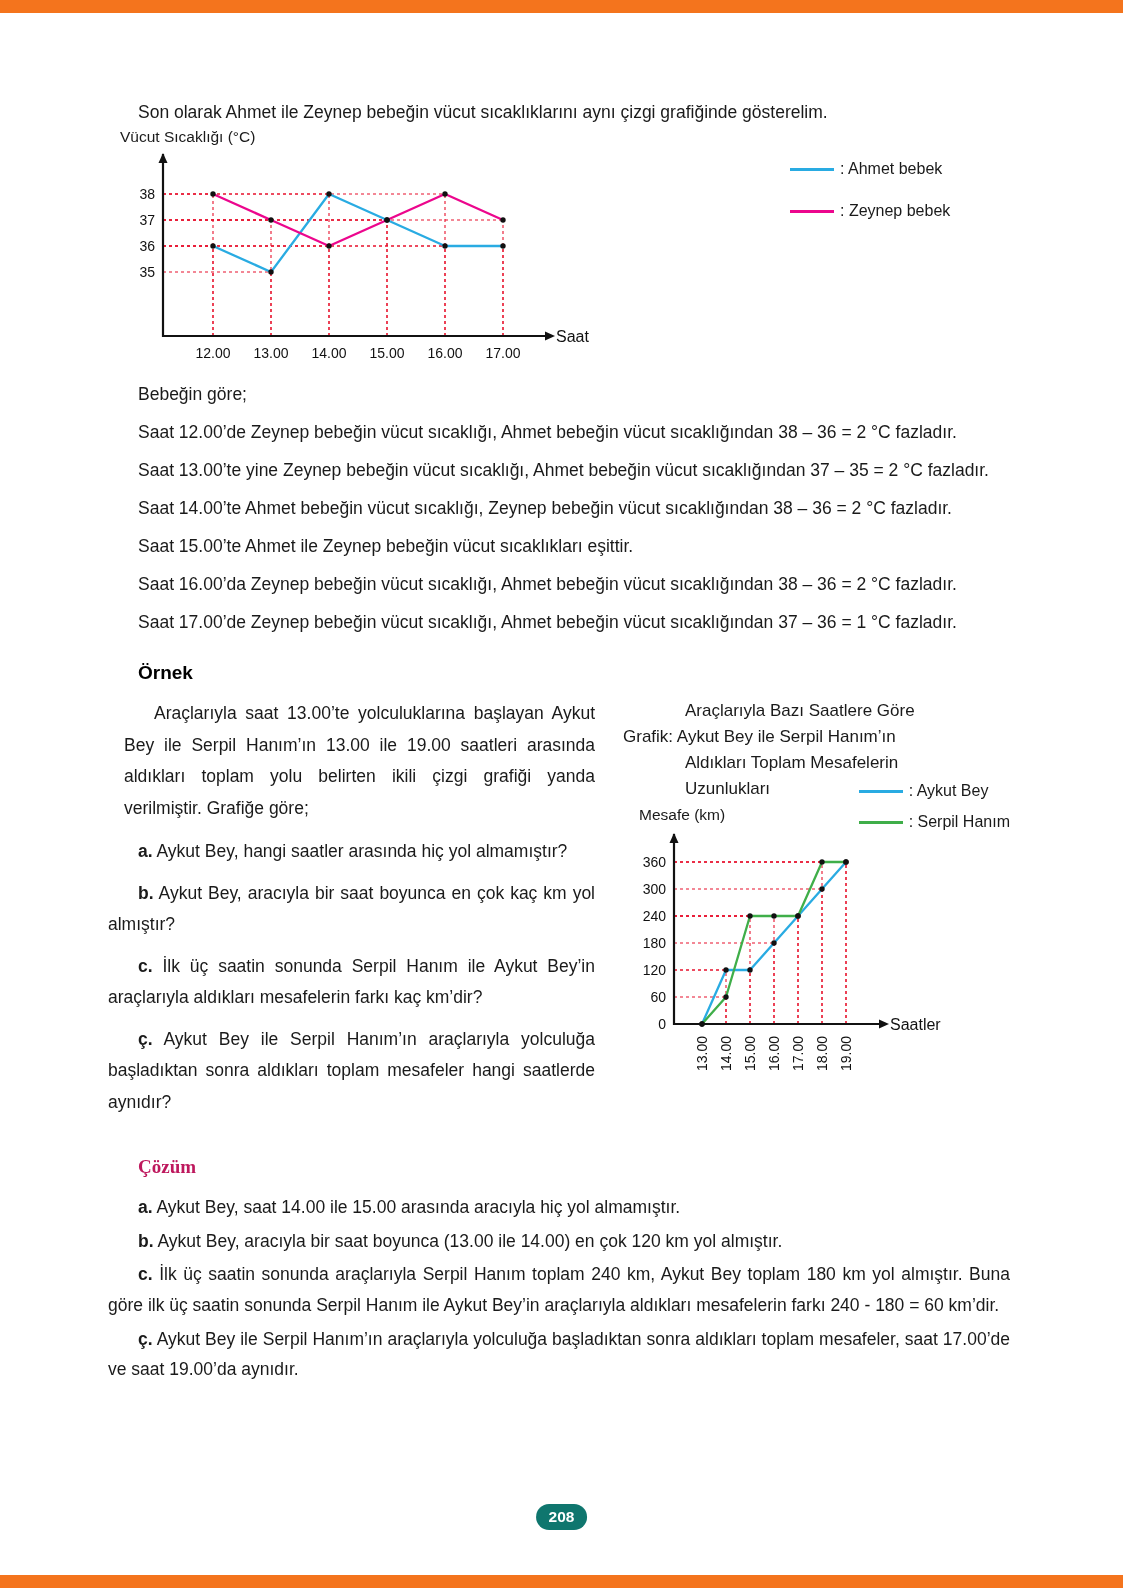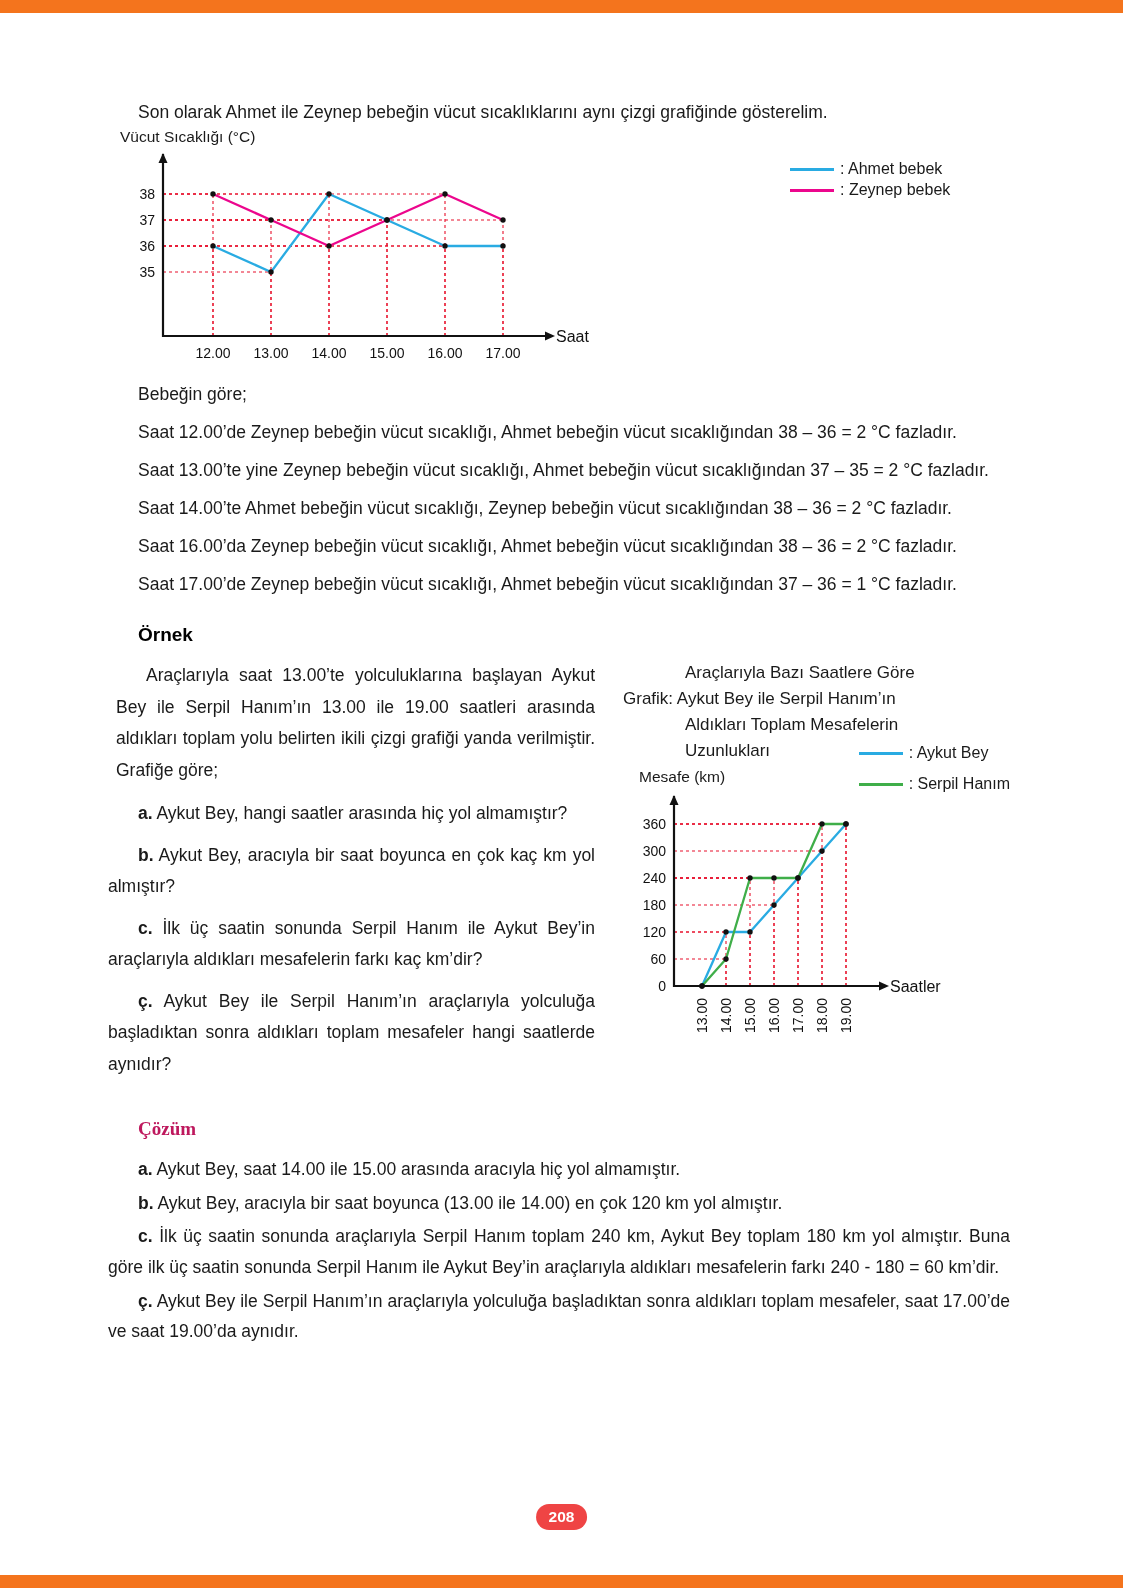--- a/index.html
+++ b/index.html
@@ -13,28 +13,28 @@
   .edge-bar { position:absolute; left:0; right:0; height:13px; background:#f4741d; }
   .edge-bar.top { top:0; }
   .edge-bar.bottom { bottom:0; }
   .content { position:absolute; top:98px; left:108px; width:902px; }
   .body { font-size:17.5px; line-height:1.6; text-align:justify; }
   .indent { text-indent:30px; }
   .apara { margin:10px 0; }
   .chart-heading { font-size:17.5px; margin:14px 0 4px 36px; }
   .ylabel { font-size:15.5px; margin:2px 0 0 12px; }
   .chart1-area { position:relative; margin-left:10px; }
-  .legend { display:flex; flex-direction:column; gap:3px; }
+  .legend { display:flex; flex-direction:column; gap:24px; }
   .legend-item { display:flex; align-items:center; gap:6px; font-size:16px; white-space:nowrap; }
   .swatch { display:inline-block; width:44px; height:3px; background:#999; }
   .legend1 { position:absolute; left:672px; top:14px; }
   .red-heading { font-size:19px; font-weight:bold; margin:26px 0 14px 30px; color:#e30613; }
   .two-col { display:flex; gap:28px; margin-top:4px; }
   .col-left { width:487px; }
-  .col-left .body { line-height:1.8; margin:0 0 12px 8px; }
+  .col-left .body { line-height:1.8; margin:0 0 12px 16px; }
   .col-left .q { margin:10px 0; }
   .col-right { position:relative; flex:1; }
   .c2-line { font-size:17px; line-height:26px; }
   .c2-line.rest { margin-left:62px; }
   .legend2 { position:absolute; right:0; top:84px; gap:13px; }
   .ylabel2 { font-size:15.5px; margin:4px 0 0 16px; }
   #chart2 { margin-left:11px; display:block; }
   .sol { margin:3px 0; line-height:1.75; }
   .cozum-heading { margin-top:28px; }
   .page-badge {
@@ -129,20 +129,21 @@
           </div>
         </div>
       </div>
     </section>
 
     <section>
       <p class="body indent apara">Bebeğin göre;</p>
       <p class="body indent apara">Saat 12.00’de Zeynep bebeğin vücut sıcaklığı, Ahmet bebeğin vücut sıcaklığından 38 – 36 = 2 °C fazladır.</p>
       <p class="body indent apara">Saat 13.00’te yine Zeynep bebeğin vücut sıcaklığı, Ahmet bebeğin vücut sıcaklığından 37 – 35 = 2 °C fazladır.</p>
       <p class="body indent apara">Saat 14.00’te Ahmet bebeğin vücut sıcaklığı, Zeynep bebeğin vücut sıcaklığından 38 – 36 = 2 °C fazladır.</p>
+      <p class="body indent apara">Saat 15.00’te Ahmet ile Zeynep bebeğin vücut sıcaklıkları eşittir.</p>
       <p class="body indent apara">Saat 16.00’da Zeynep bebeğin vücut sıcaklığı, Ahmet bebeğin vücut sıcaklığından 38 – 36 = 2 °C fazladır.</p>
       <p class="body indent apara">Saat 17.00’de Zeynep bebeğin vücut sıcaklığı, Ahmet bebeğin vücut sıcaklığından 37 – 36 = 1 °C fazladır.</p>
     </section>
 
     <h3 class="red-heading" style="color: #000000;">Örnek</h3>
 
     <div class="two-col">
       <div class="col-left">
         <p class="body indent">Araçlarıyla saat 13.00’te yolculuklarına başlayan Aykut Bey ile Serpil Hanım’ın 13.00 ile 19.00 saatleri arasında aldıkları toplam yolu belirten ikili çizgi grafiği yanda verilmiştir. Grafiğe göre;</p>
         <p class="body indent q"><b>a.</b> <span>Aykut Bey, hangi saatler arasında hiç yol almamıştır?</span></p>
@@ -237,15 +238,15 @@
 
     <section>
       <p class="body indent sol"><b>a.</b> <span>Aykut Bey, saat 14.00 ile 15.00 arasında aracıyla hiç yol almamıştır.</span></p>
       <p class="body indent sol"><b>b.</b> <span>Aykut Bey, aracıyla bir saat boyunca (13.00 ile 14.00) en çok 120 km yol almıştır.</span></p>
       <p class="body indent sol"><b>c.</b> <span>İlk üç saatin sonunda araçlarıyla Serpil Hanım toplam 240 km, Aykut Bey toplam 180 km yol almıştır. Buna göre ilk üç saatin sonunda Serpil Hanım ile Aykut Bey’in araçlarıyla aldıkları mesafelerin farkı 240 - 180 = 60 km’dir.</span></p>
       <p class="body indent sol"><b>ç.</b> <span>Aykut Bey ile Serpil Hanım’ın araçlarıyla yolculuğa başladıktan sonra aldıkları toplam mesafeler, saat 17.00’de ve saat 19.00’da aynıdır.</span></p>
     </section>
 
   </div>
 
-  <div class="page-badge" style="background: #ef4444;">208</div>
+  <div class="page-badge" style="background: #0f766e;">208</div>
   <div class="edge-bar bottom" style="background: rgb(244, 116, 29);"></div>
 </div>
 
 </body></html>

